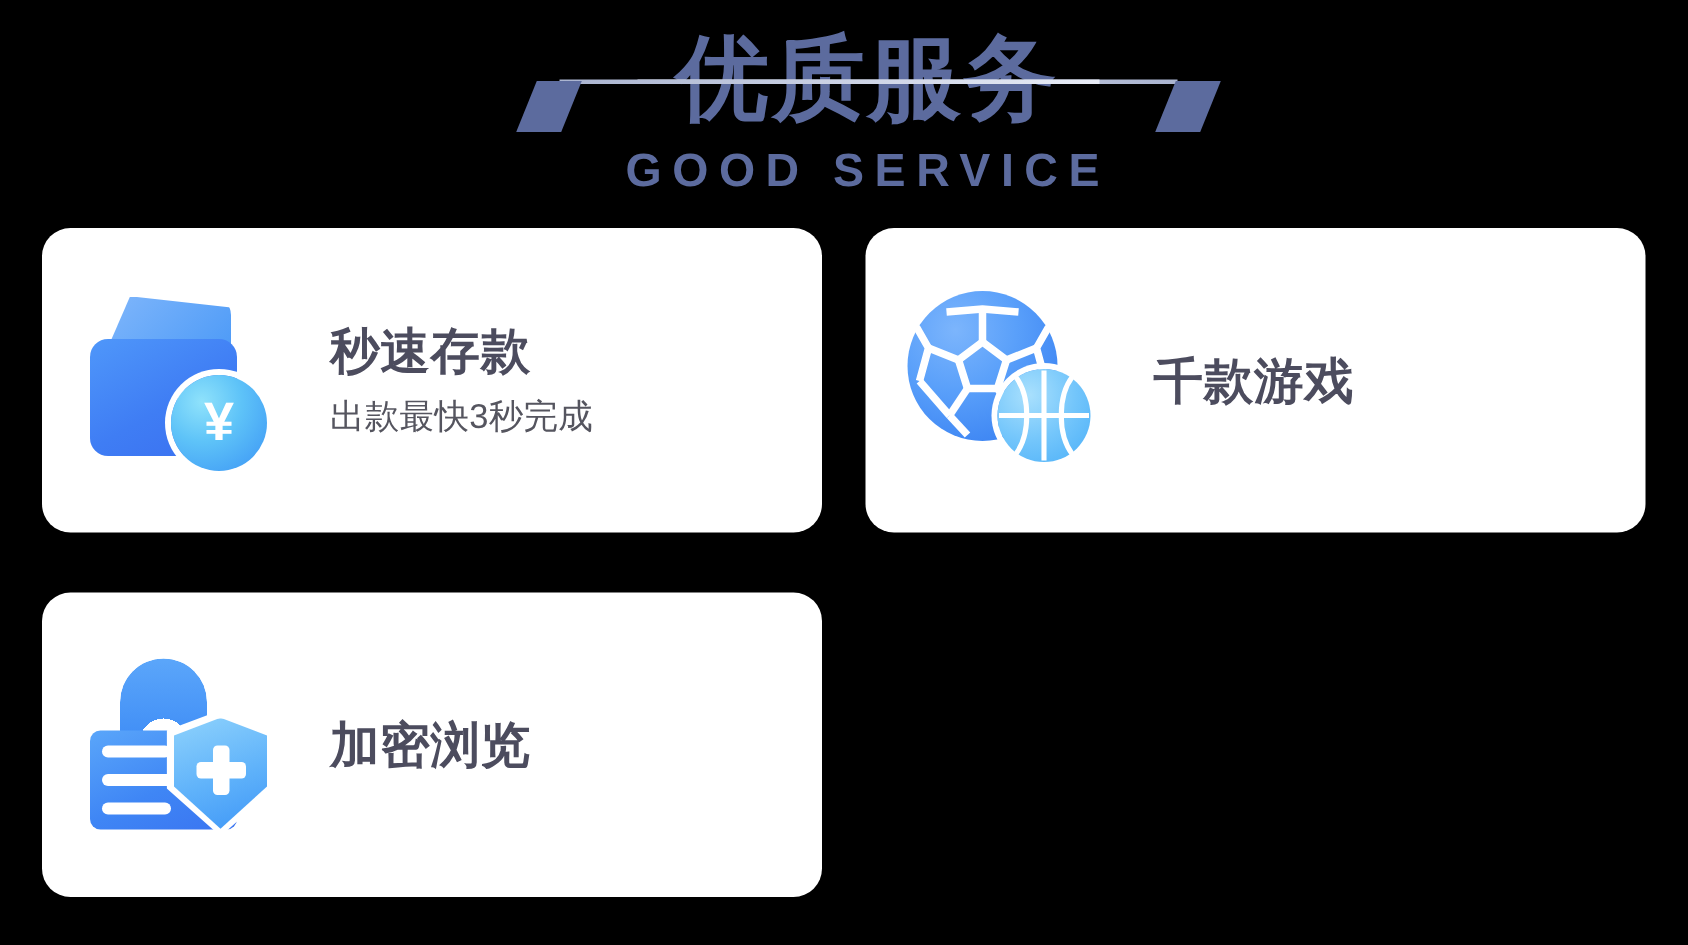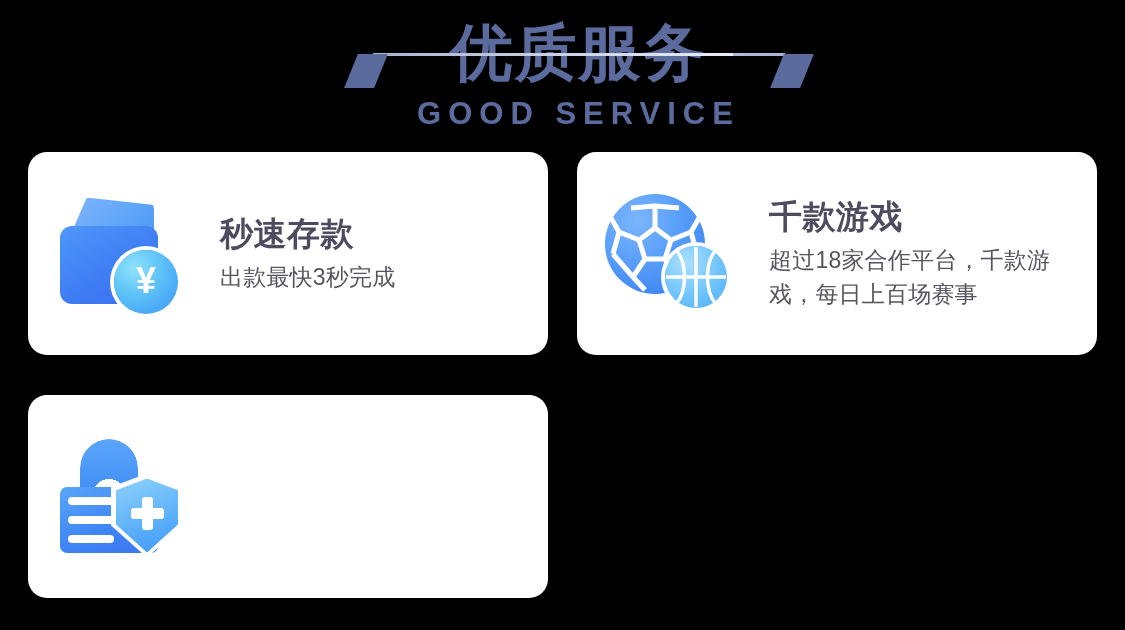--- a/index.html
+++ b/index.html
@@ -263,37 +263,37 @@
                 <line x1="1" y1="31" x2="61" y2="31"></line>
                 <path d="M12,5 C22,18 22,44 12,57"></path>
                 <path d="M50,5 C40,18 40,44 50,57"></path>
               </g>
             </svg>
           </div>
         </div>
       </div>
       <div class="txt">
         <div class="c-title">千款游戏</div>
-        <div class="c-desc">超过18家合作平台，千款游戏，每日上百场赛事</div>
       </div>
     </div>
 
     <div class="card">
       <div class="icon-wrap">
         <div class="lock">
           <div class="shackle-g"></div>
           <div class="bodybox"></div>
           <div class="stripe s1"></div>
           <div class="stripe s2"></div>
           <div class="stripe s3"></div>
           <div class="shield-ring"></div>
           <div class="shield"></div>
           <div class="cross-v"></div>
           <div class="cross-h"></div>
         </div>
       </div>
       <div class="txt">
+        <div class="c-title">加密浏览</div>
       </div>
     </div>
 
 
   </div>
 </div>
 
 </body></html>

